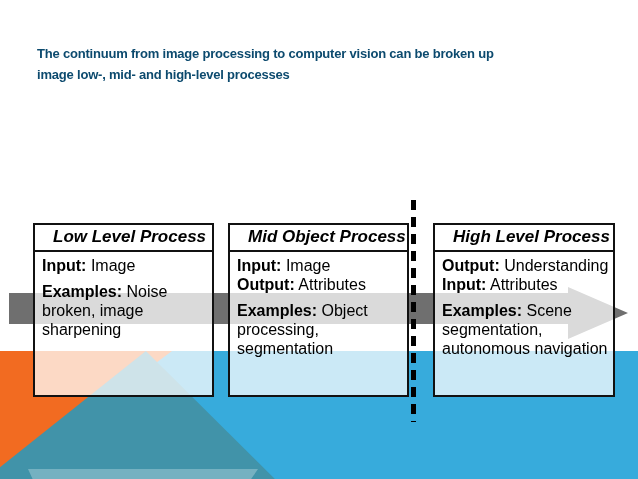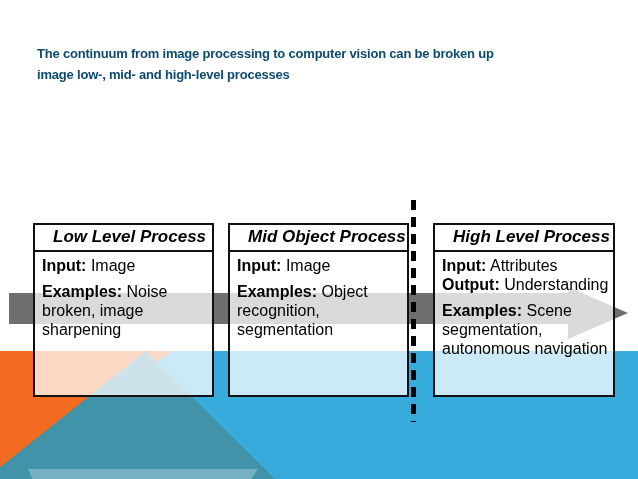--- a/index.html
+++ b/index.html
@@ -74,37 +74,41 @@
     </div>
   </div>
 
   <div class="pbox pbox-mid">
     <div class="pbox-header">Mid Object Process</div>
     <div class="pbox-body">
       <div class="io-line">
         <span class="b">Input:</span>
         <span>Image</span>
       </div>
+      <div class="io-line">
+        <span class="b">Output:</span>
+        <span>Attributes</span>
+      </div>
       <div class="examples">
         <span class="b">Examples:</span>
-        <span>Object recognition, segmentation</span>
+        <span>Object processing, segmentation</span>
       </div>
     </div>
   </div>
 
   <div class="pbox pbox-high">
     <div class="pbox-header">High Level Process</div>
     <div class="pbox-body">
       <div class="io-line">
+        <span class="b">Output:</span>
+        <span>Understanding</span>
+      </div>
+      <div class="io-line">
         <span class="b">Input:</span>
         <span>Attributes</span>
-      </div>
-      <div class="io-line">
-        <span class="b">Output:</span>
-        <span>Understanding</span>
       </div>
       <div class="examples">
         <span class="b">Examples:</span>
         <span>Scene segmentation, autonomous navigation</span>
       </div>
     </div>
   </div>
 
 </div>
 

